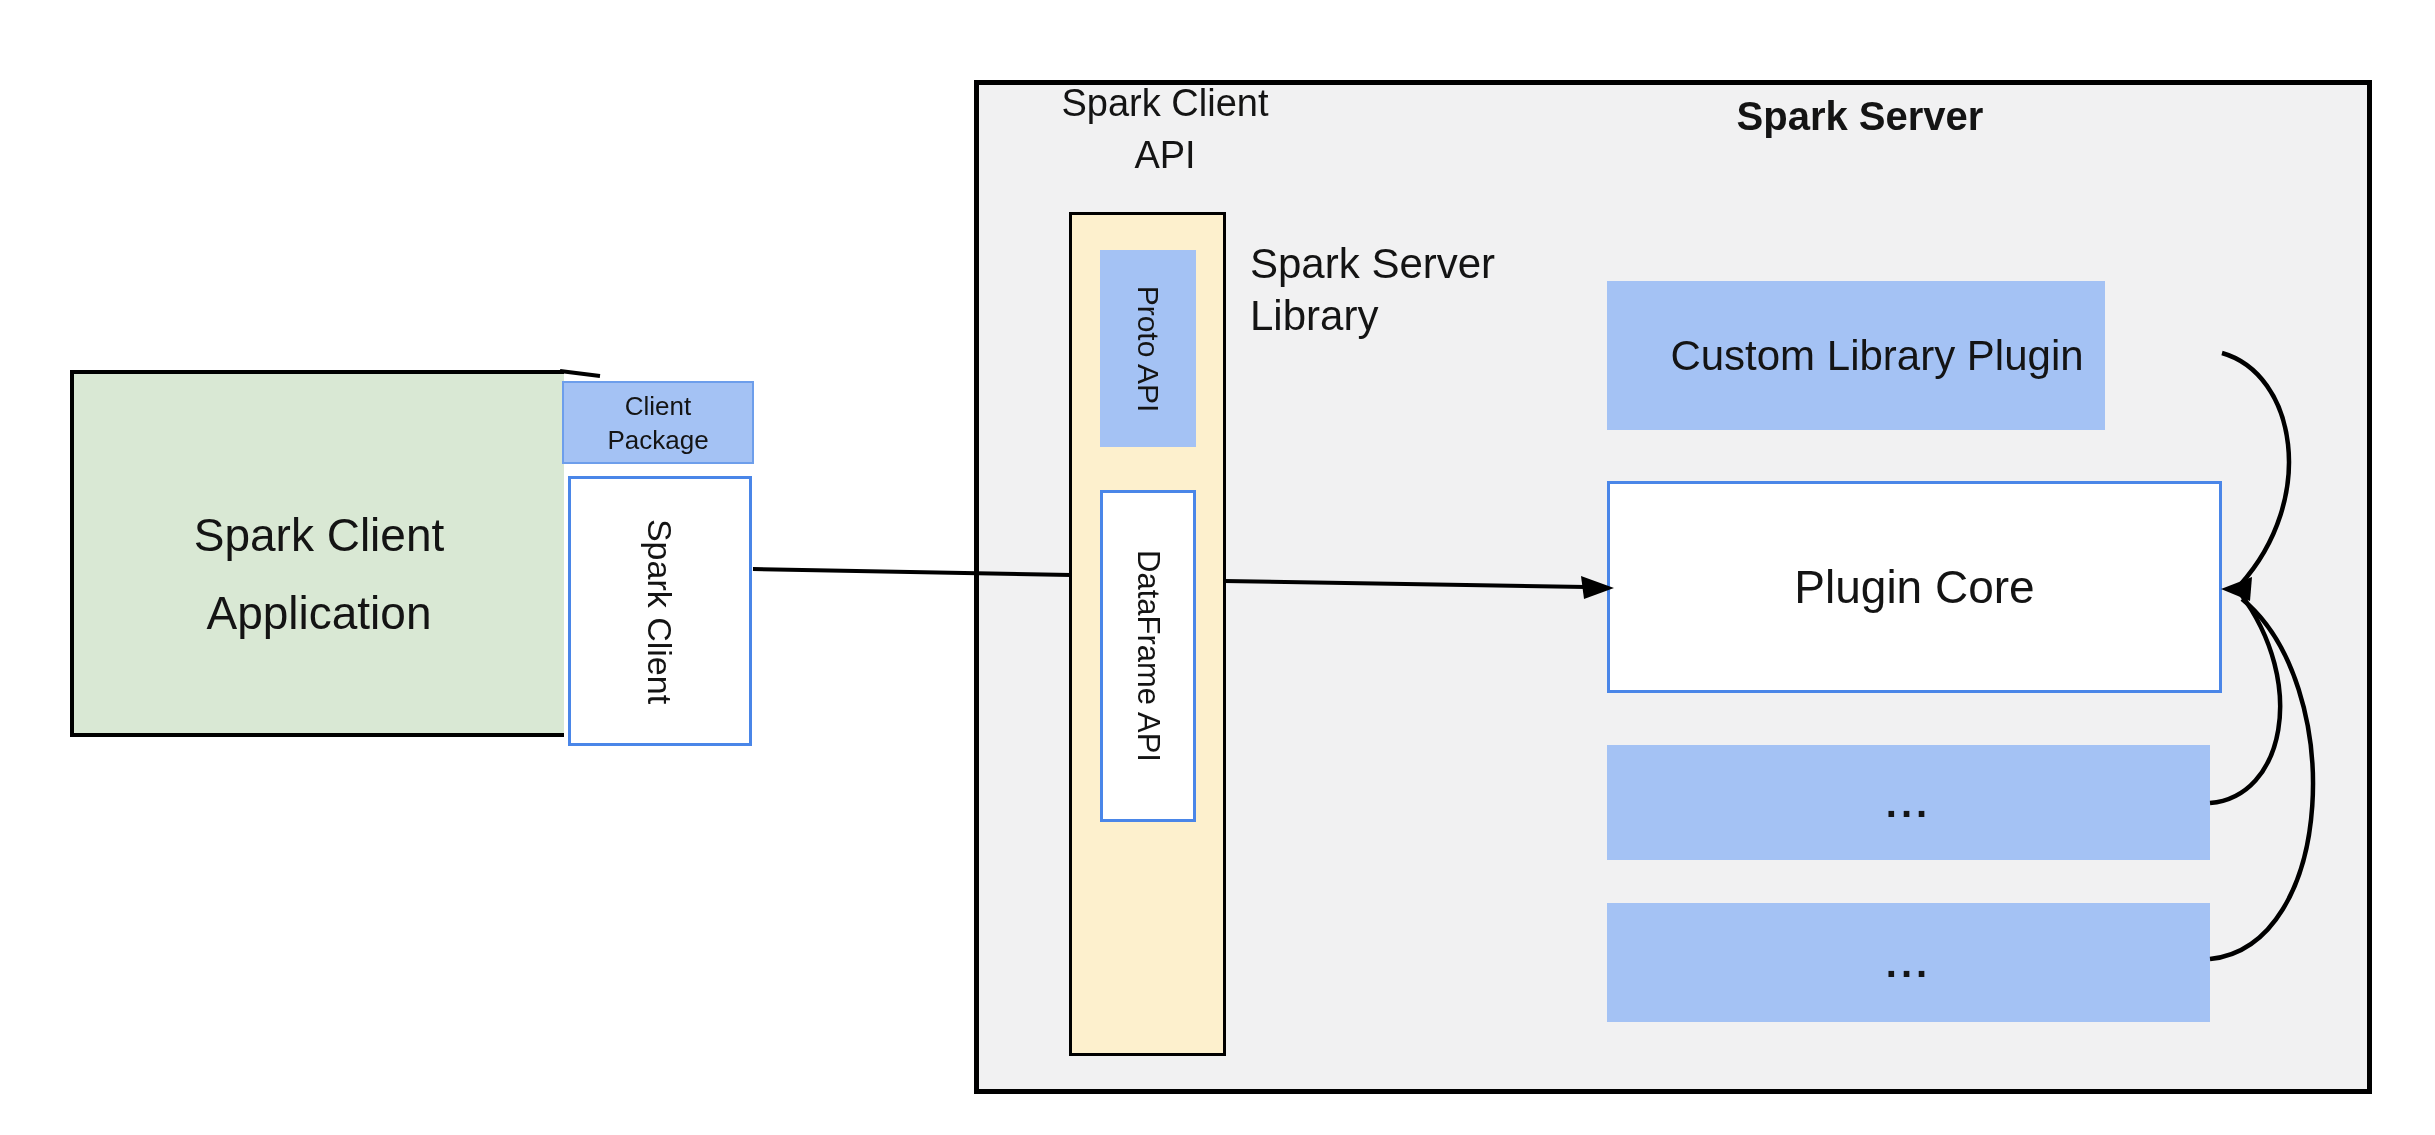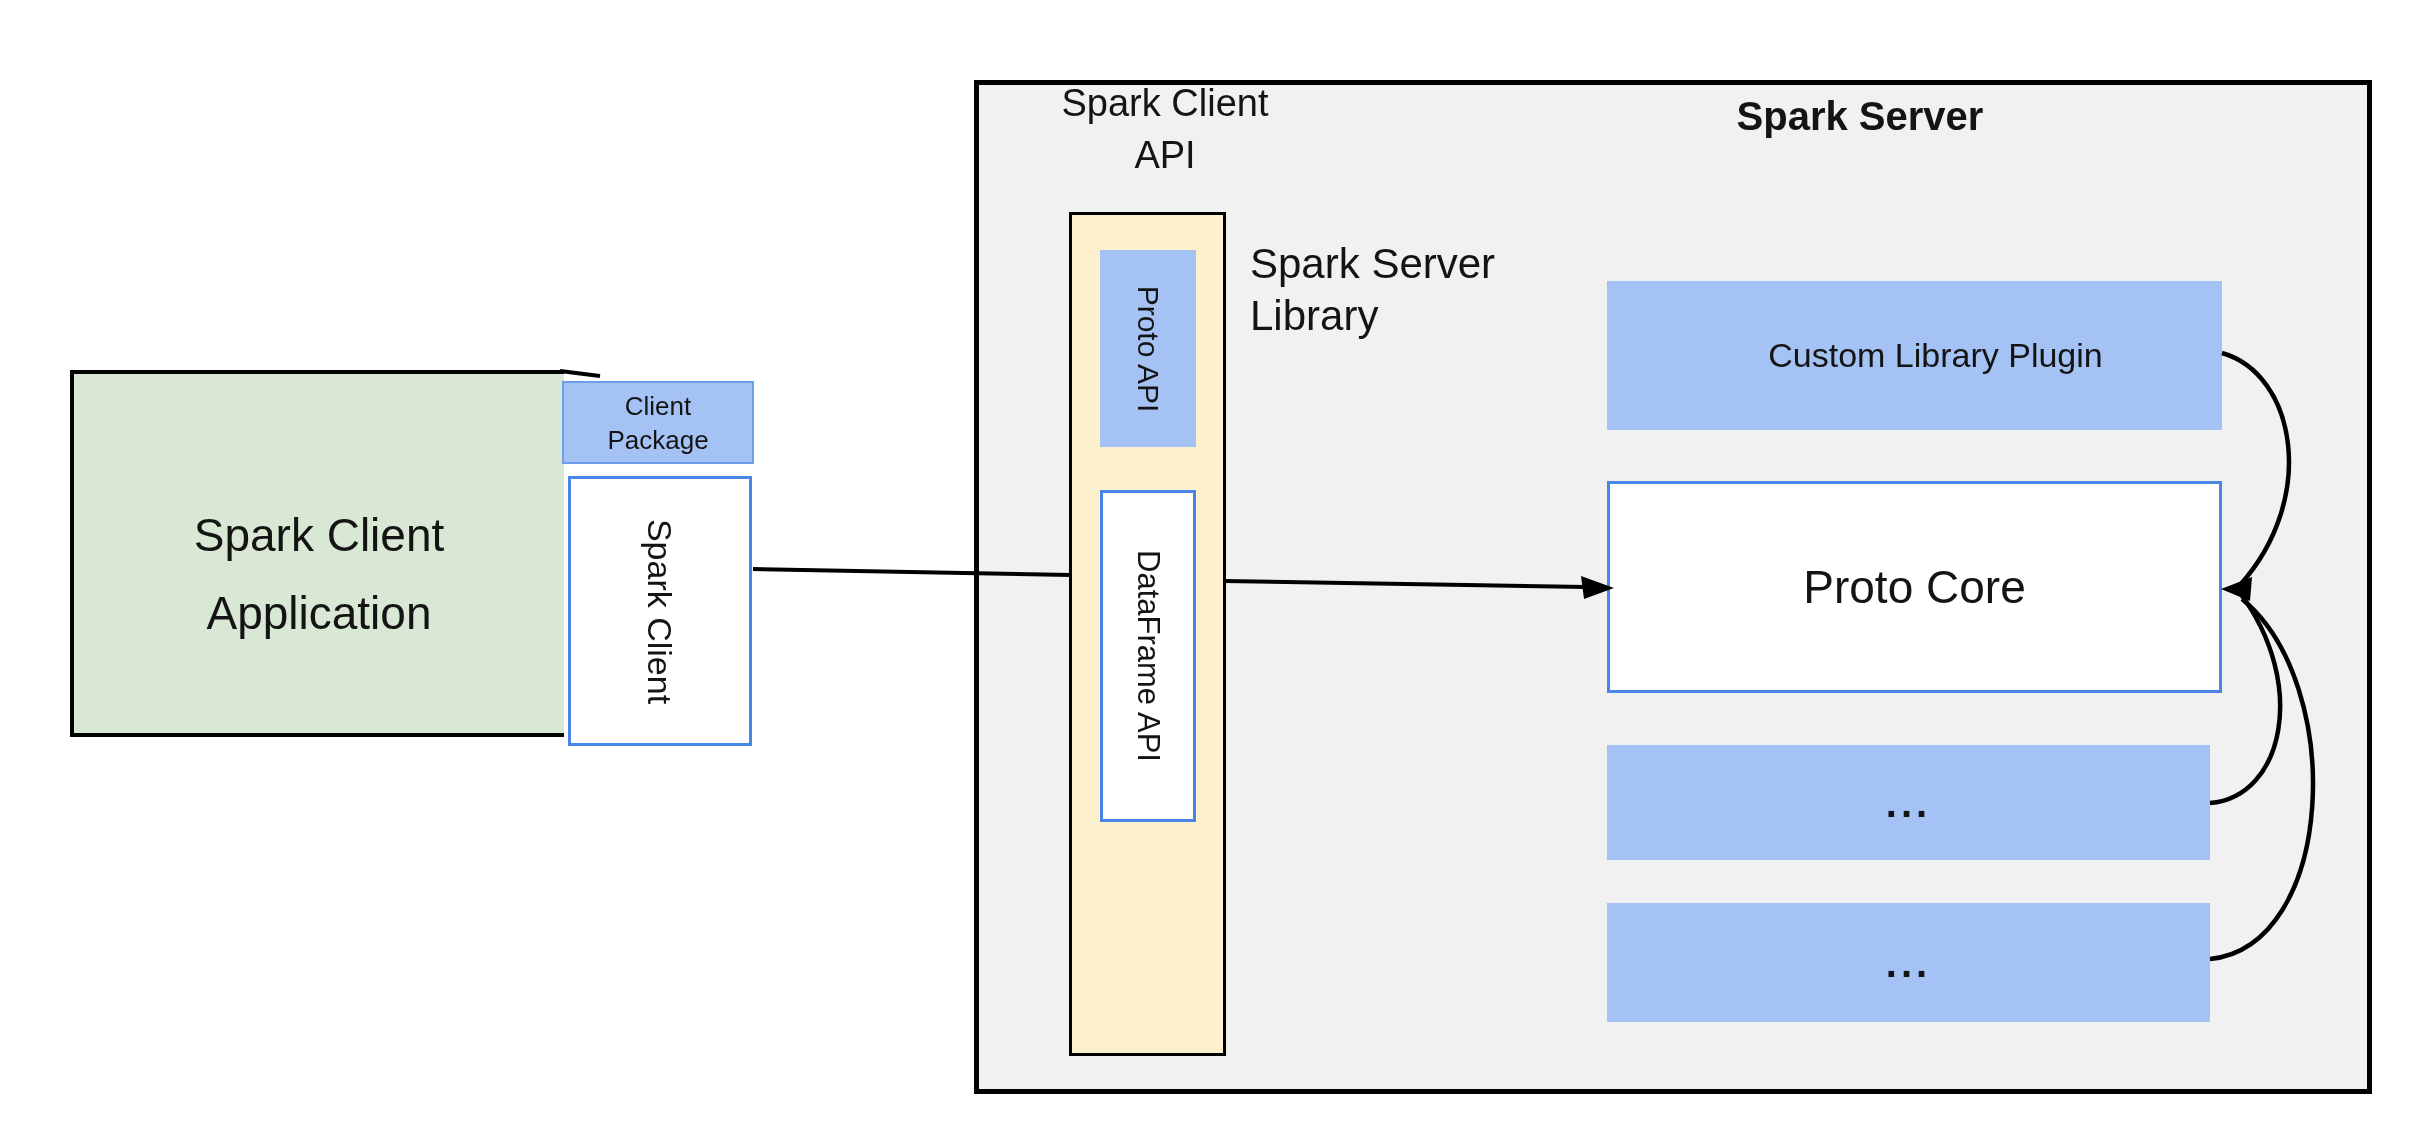--- a/index.html
+++ b/index.html
@@ -80,23 +80,23 @@
     border:3px solid var(--blue_border);
   }
   .dataframe-box .vtext{font-size:31px;}
   .server-library-label{
     left:1250px;top:238px;width:330px;
     font-size:42px;line-height:52px;text-align:left;
   }
 
   
   .plugin-box{
-    left:1607px;top:281px;width:615px;height:149px;
+    left:1607px;top:281px;width:498px;height:149px;
     background:var(--blue_fill);
-    font-size:34px;
+    font-size:42px;
     padding-left:42px;
   }
   .core-box{
     left:1607px;top:481px;width:615px;height:212px;
     background:#ffffff;
     border:3px solid var(--blue_border);
     font-size:46px;
   }
   .slot-box-1{
     left:1607px;top:745px;width:603px;height:115px;
@@ -144,21 +144,21 @@
 
   <div class="abs center dataframe-box">
     <span class="vtext">DataFrame API</span>
   </div>
 
   <div class="abs server-library-label preline">Spark Server
 Library</div>
 
   <div class="abs center plugin-box">Custom Library Plugin</div>
 
-  <div class="abs center core-box">Proto Core</div>
+  <div class="abs center core-box">Plugin Core</div>
 
   <div class="abs center slot-box-1">
     <span class="dots">...</span>
   </div>
 
   <div class="abs center slot-box-2">
     <span class="dots">...</span>
   </div>
 
   <svg class="overlay" viewBox="0 0 2435 1135">

